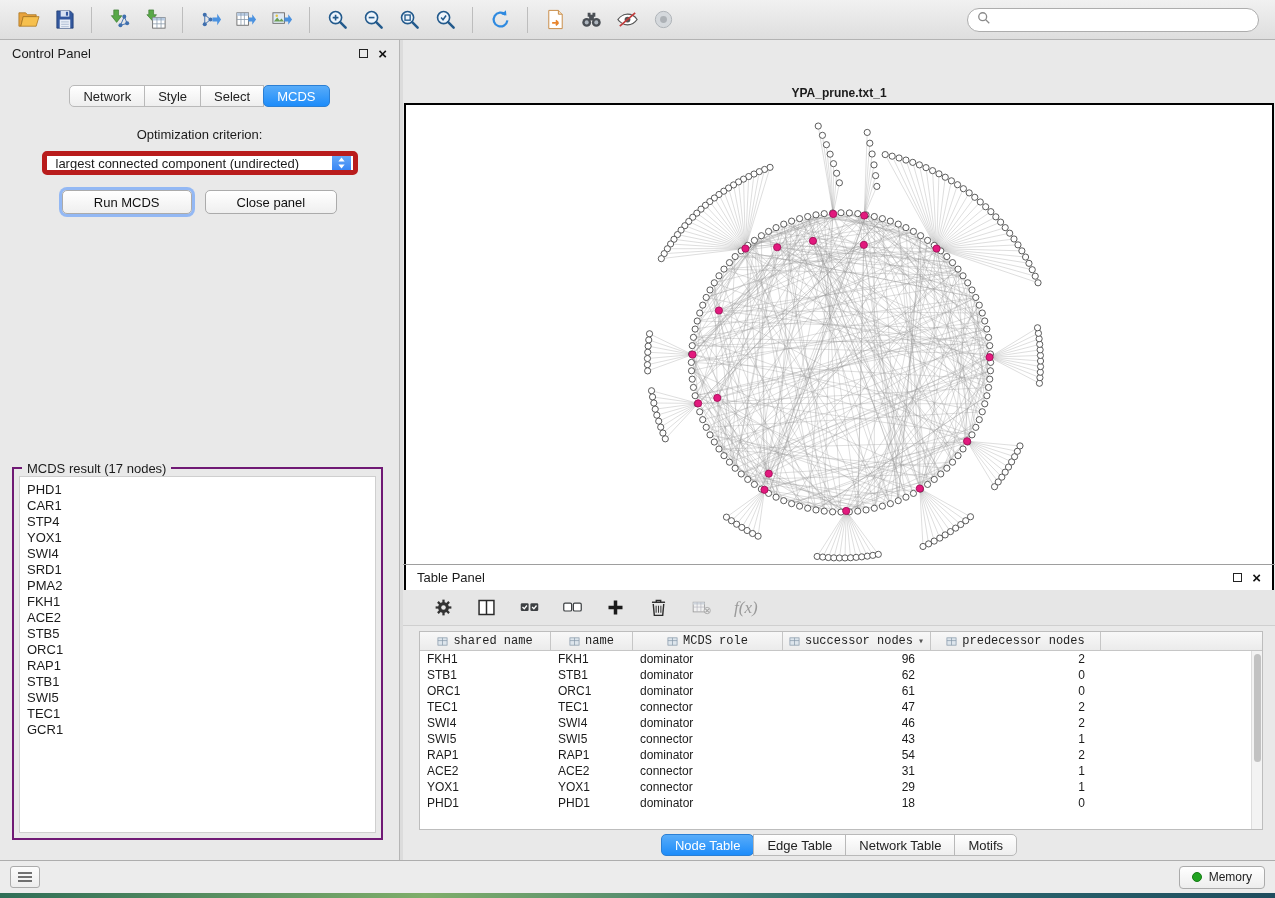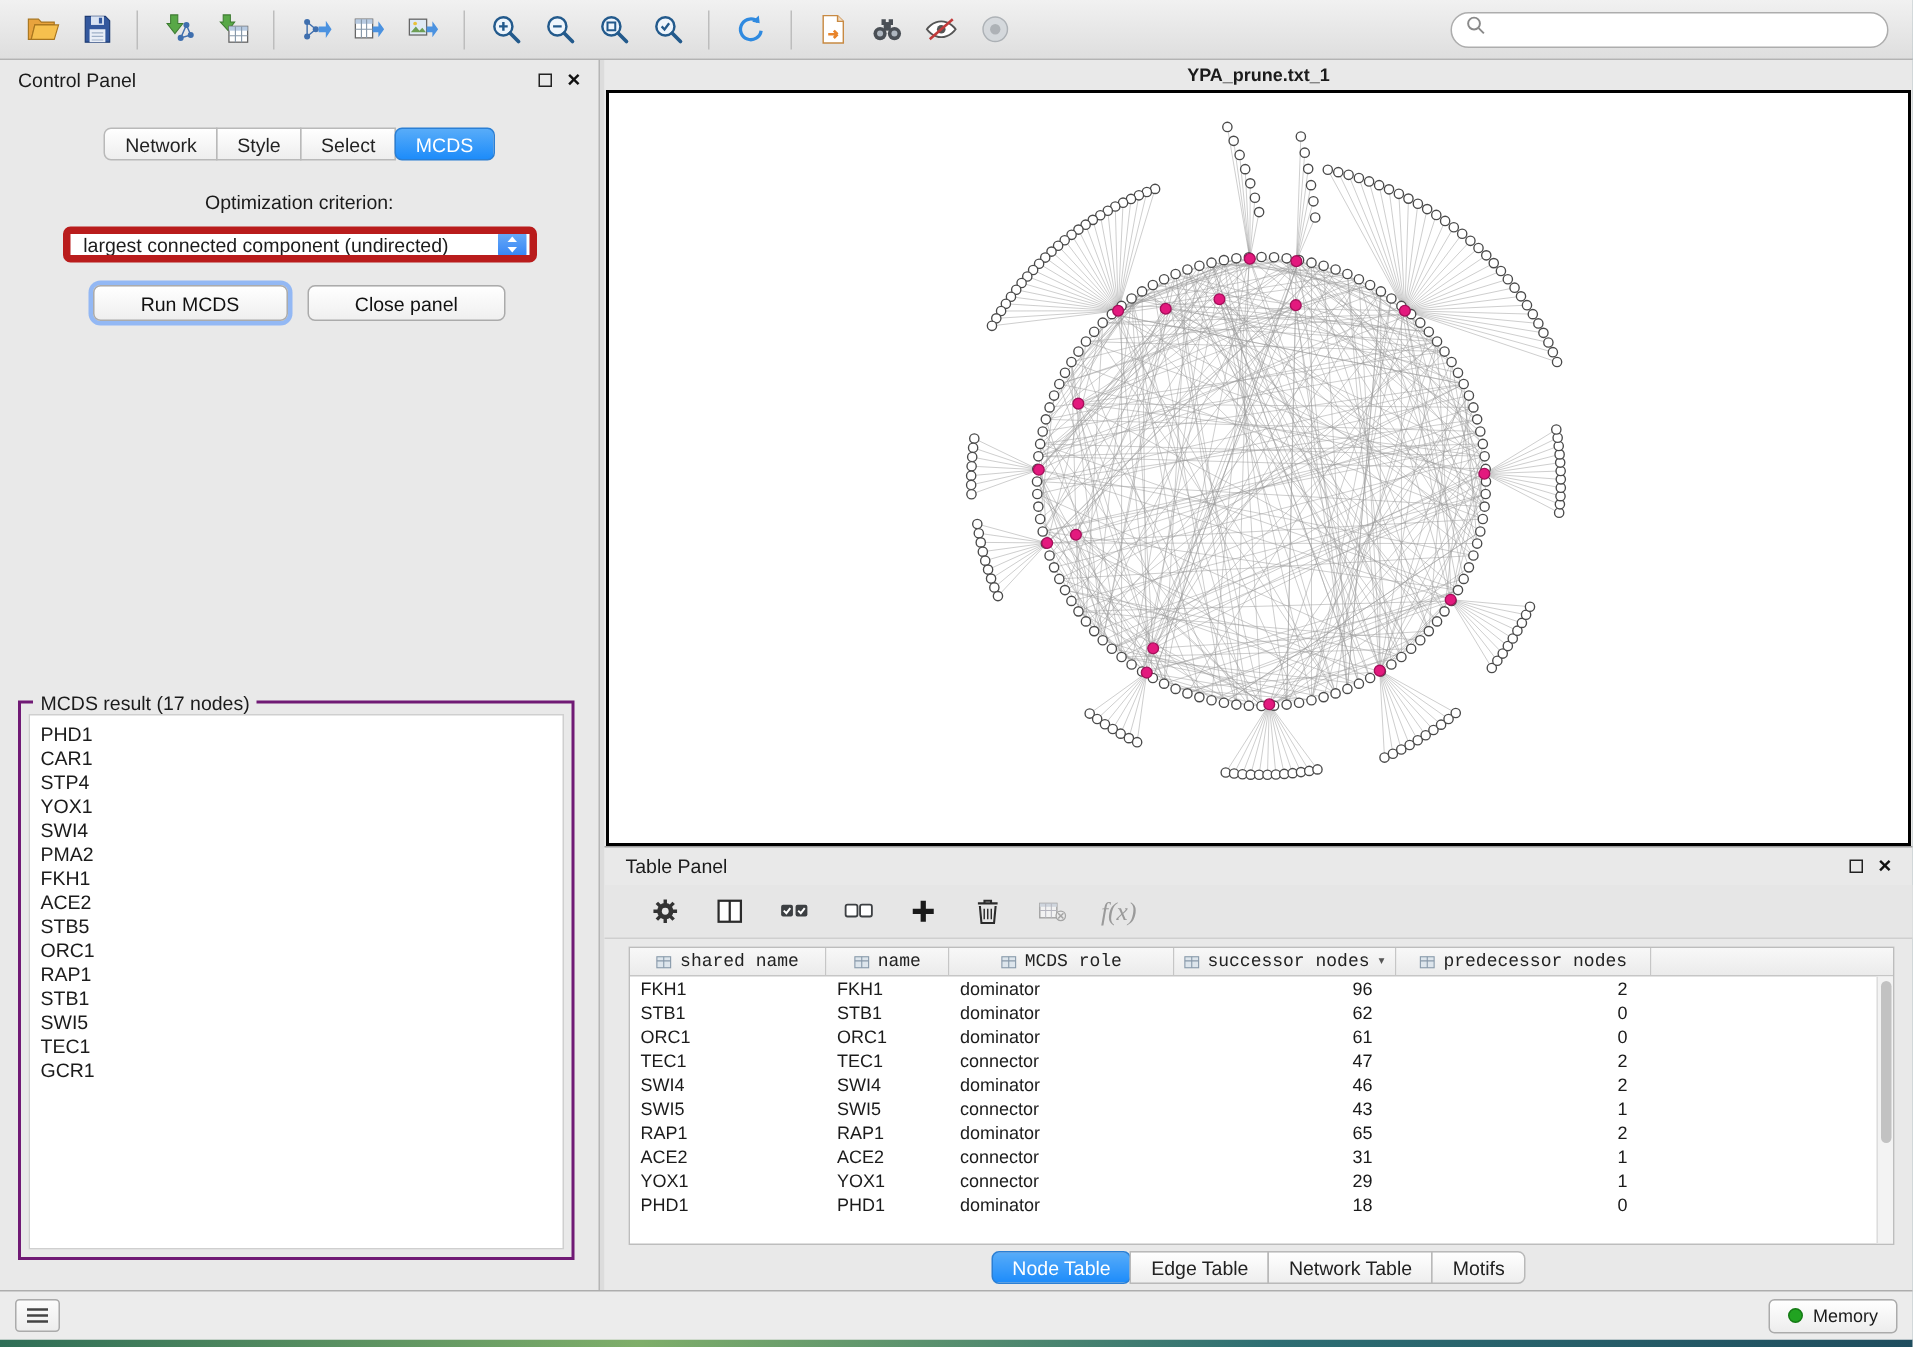--- a/index.html
+++ b/index.html
@@ -57,21 +57,21 @@
   .gb-title { position:absolute; top:-8px; left:8px; background:#e9e9e9; padding:0 5px; font-size:13px; }
   .gb-list { position:absolute; top:7px; left:5px; right:5px; bottom:5px; background:#fff;
              border:1px solid #cfcfcf; padding:5px 7px; overflow:hidden; }
   .mcds-item { font-size:13px; height:16px; line-height:16px; }
 
   .v-splitter { width:3px; background:#dcdcdc; cursor:col-resize; }
 
   
   .right { flex:1; min-width:0; display:flex; flex-direction:column; background:#e9e9e9; }
   .network-view { height:524px; display:flex; flex-direction:column; }
-  .net-title { height:20px; line-height:20px; text-align:center; font-size:12px; font-weight:bold; }
+  .net-title { height:20px; line-height:20px; text-align:center; font-size:12px; font-weight:bold;margin-top:43px; }
   .net-canvas { flex:1; margin:0 1px; border:2px solid #000; background:#fff; }
   .net-canvas svg { width:100%; height:100%; display:block; }
 
   
   .table-panel { flex:1; display:flex; flex-direction:column; border-top:1px solid #9e9e9e; }
   .tp-header { height:25px; display:flex; align-items:center; padding:0 14px; font-size:13px; }
   .tp-toolbar { height:36px; display:flex; align-items:center; gap:22px; padding-left:30px;
                 border-bottom:1px solid #cfcfcf; background:#e6e6e6; }
   .tp-tool { background:transparent; border:none; cursor:pointer; display:flex; align-items:center; }
   .tp-tool svg { width:21px; height:21px; }
@@ -278,20 +278,21 @@
         <button class="btn">Close panel</button>
       </div>
       <div class="groupbox">
         <span class="gb-title">MCDS result (17 nodes)</span>
         <div class="gb-list">
             <div class="mcds-item">PHD1</div>
             <div class="mcds-item">CAR1</div>
             <div class="mcds-item">STP4</div>
             <div class="mcds-item">YOX1</div>
             <div class="mcds-item">SWI4</div>
+            <div class="mcds-item">SRD1</div>
             <div class="mcds-item">PMA2</div>
             <div class="mcds-item">FKH1</div>
             <div class="mcds-item">ACE2</div>
             <div class="mcds-item">STB5</div>
             <div class="mcds-item">ORC1</div>
             <div class="mcds-item">RAP1</div>
             <div class="mcds-item">STB1</div>
             <div class="mcds-item">SWI5</div>
             <div class="mcds-item">TEC1</div>
             <div class="mcds-item">GCR1</div>
@@ -729,21 +730,21 @@
               <div class="t-cell" style="width:131px">SWI5</div>
               <div class="t-cell" style="width:82px">SWI5</div>
               <div class="t-cell" style="width:150px">connector</div>
               <div class="t-cell num" style="width:148px">43</div>
               <div class="t-cell num" style="width:170px">1</div>
             </div>
             <div class="t-row">
               <div class="t-cell" style="width:131px">RAP1</div>
               <div class="t-cell" style="width:82px">RAP1</div>
               <div class="t-cell" style="width:150px">dominator</div>
-              <div class="t-cell num" style="width:148px">65</div>
+              <div class="t-cell num" style="width:148px">54</div>
               <div class="t-cell num" style="width:170px">2</div>
             </div>
             <div class="t-row">
               <div class="t-cell" style="width:131px">ACE2</div>
               <div class="t-cell" style="width:82px">ACE2</div>
               <div class="t-cell" style="width:150px">connector</div>
               <div class="t-cell num" style="width:148px">31</div>
               <div class="t-cell num" style="width:170px">1</div>
             </div>
             <div class="t-row">

